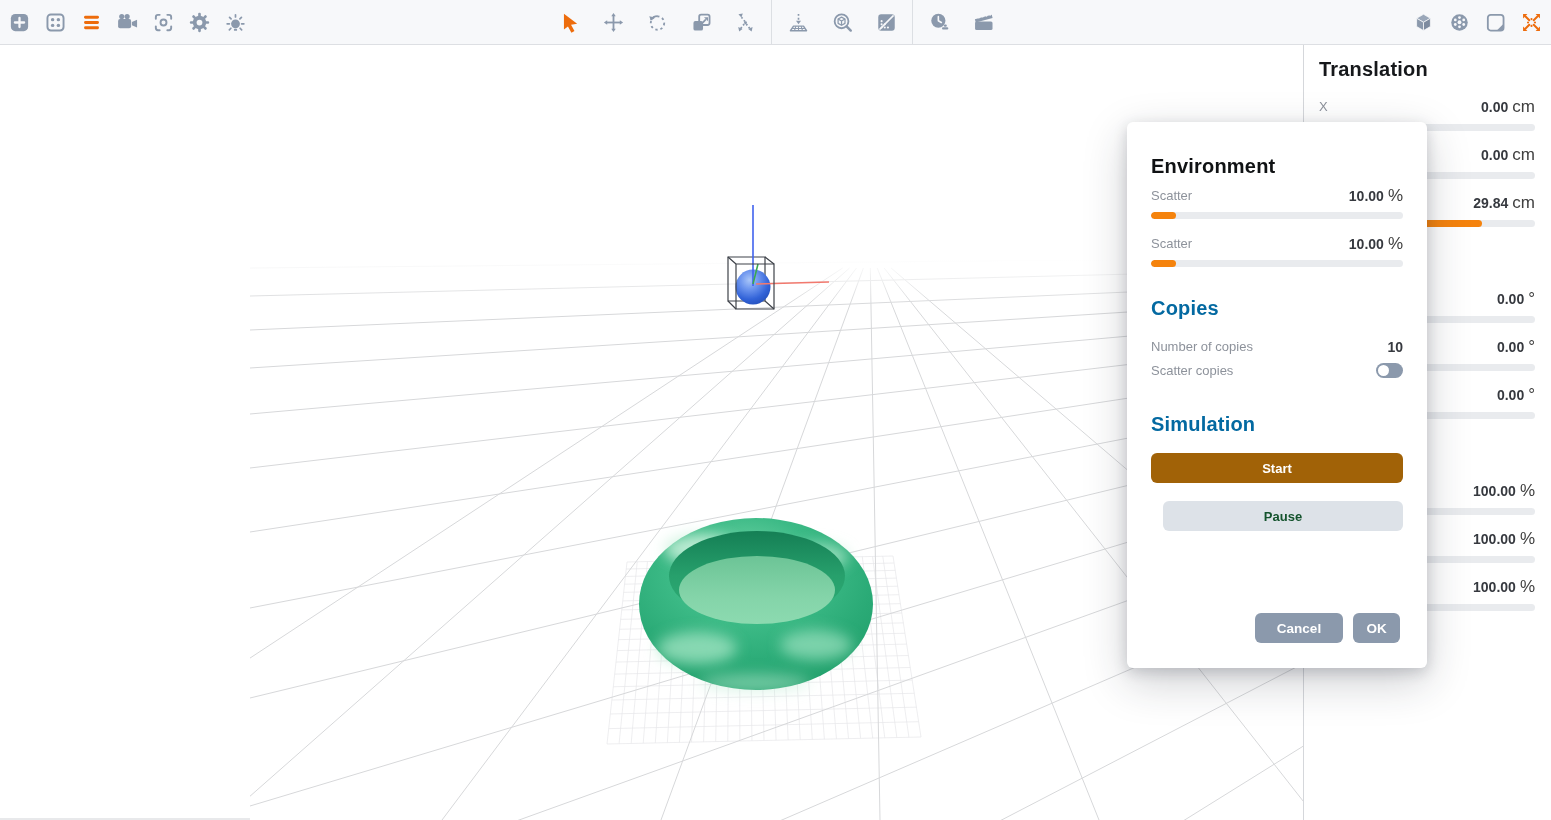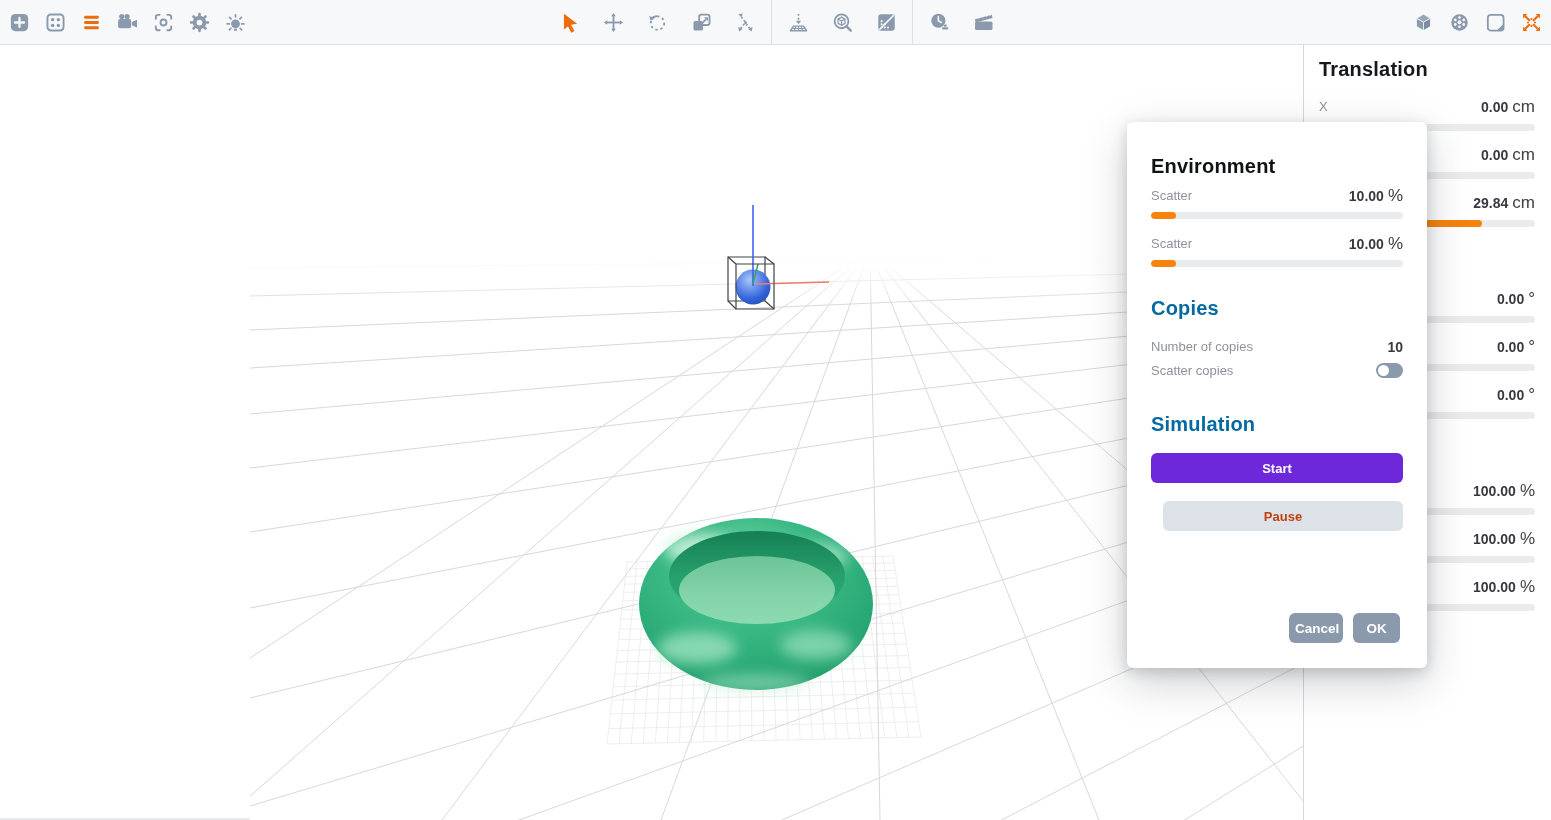--- a/index.html
+++ b/index.html
@@ -64,27 +64,27 @@
   .dlg-row{position:absolute;left:24px;right:24px;height:16px;line-height:16px;}
   .dlg-label{float:left;font-size:13px;color:#8d929b;}
   .dlg-val{float:right;font-size:14px;text-align:right;}
   .dlg-slider{position:absolute;left:24px;right:24px;height:7px;border-radius:4px;background:#e9ebee;
               overflow:hidden;cursor:pointer;}
   .dlg-slider .fill{height:100%;border-radius:4px;background:#F5830D;}
   .toggle{float:right;position:relative;width:27px;height:15px;border-radius:8px;background:#8B99AC;
           cursor:pointer;}
   .toggle .knob{position:absolute;left:2px;top:2px;width:11px;height:11px;border-radius:50%;background:#fff;}
   .sim-btn{position:absolute;left:24px;right:24px;height:30px;border:none;border-radius:6px;
-           background:#6d28d9;color:#fff;font-family:"Liberation Sans",sans-serif;font-size:13px;
+           background:#a16207;color:#fff;font-family:"Liberation Sans",sans-serif;font-size:13px;
            font-weight:bold;cursor:pointer;}
-  .sim-btn.disabled{background:#dde2e8;color:#c2410c;cursor:default;margin-left:12px;}
+  .sim-btn.disabled{background:#dde2e8;color:#14532d;cursor:default;margin-left:12px;}
   .dlg-footer{position:absolute;right:27px;top:491px;display:flex;gap:10px;}
   .ftr-btn{height:30px;border:none;border-radius:6px;background:#8B99AC;color:#fff;
            font-family:"Liberation Sans",sans-serif;font-size:13.5px;font-weight:bold;cursor:pointer;}
-  .ftr-cancel{width:54px;}
+  .ftr-cancel{width:88px;}
   .ftr-ok{width:47px;}
 </style>
 </head>
 <body>
 
 <div class="app">
 
   <div class="toolbar">
     <div class="tb-group tb-left">
       <div class="tbtn">

